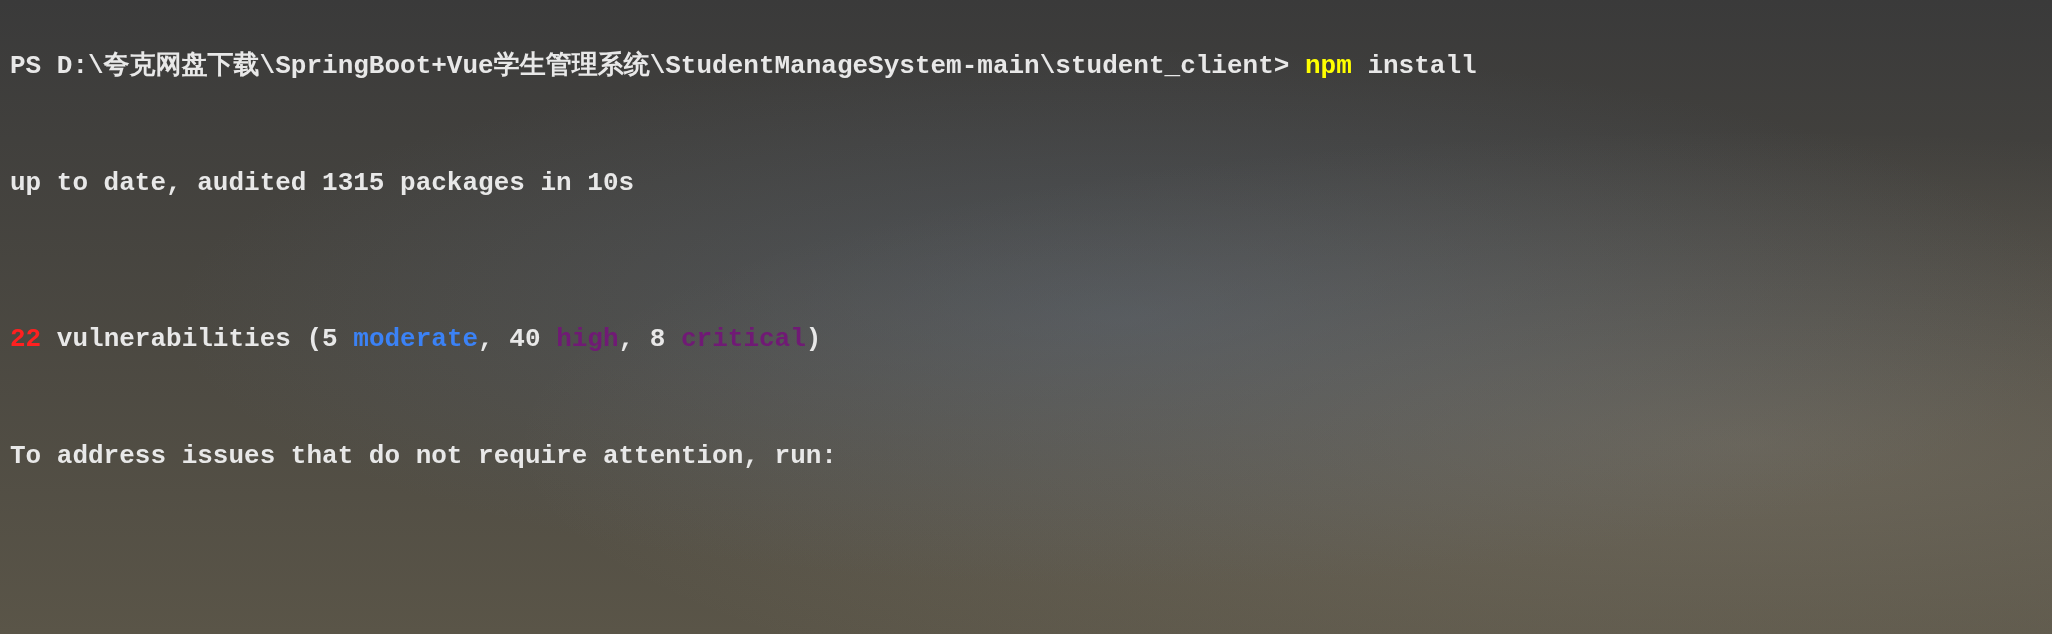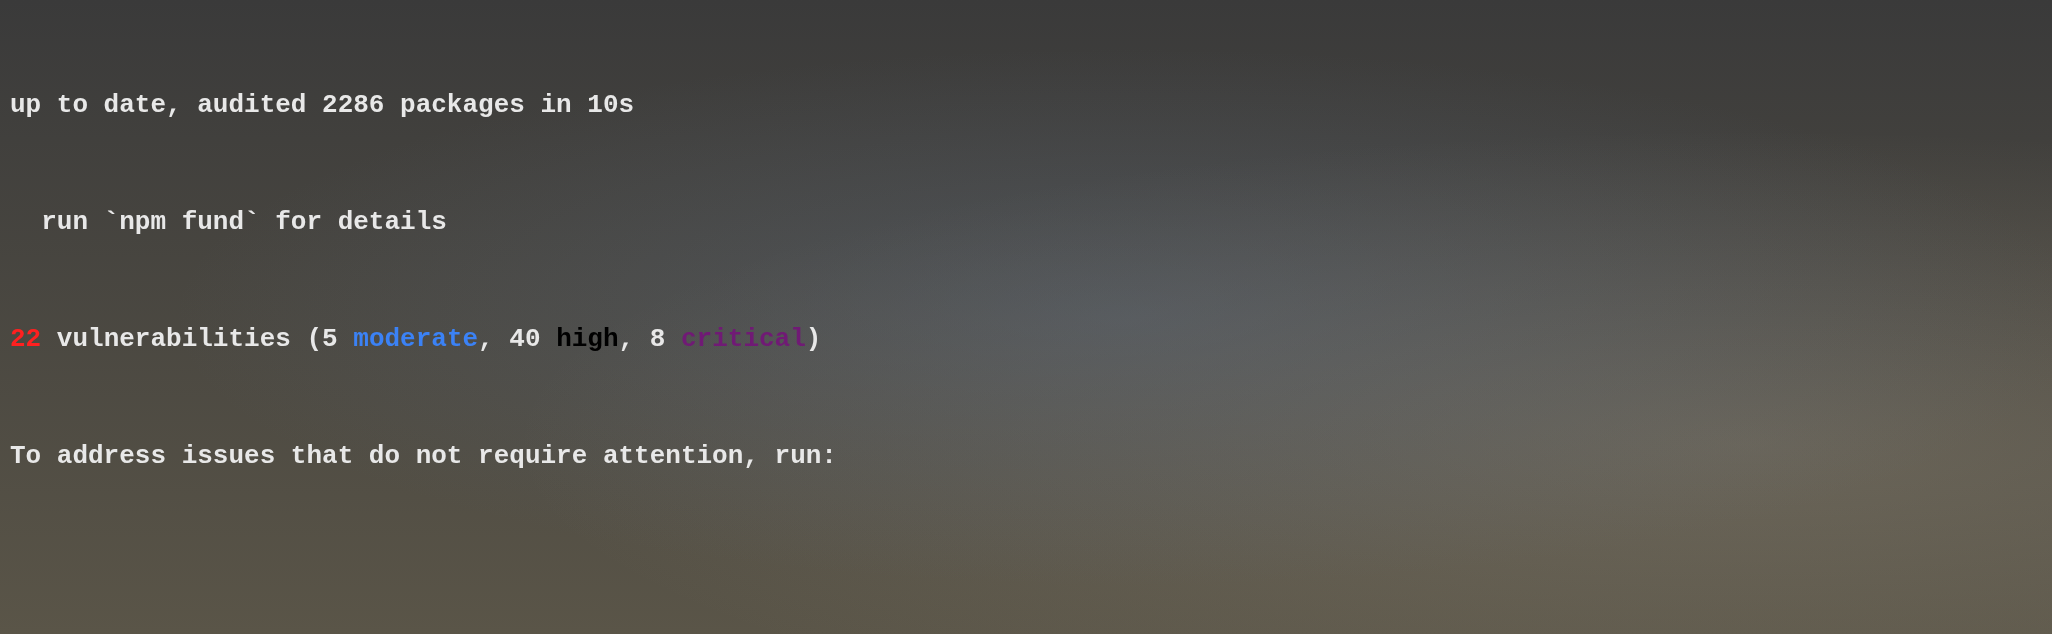--- a/index.html
+++ b/index.html
@@ -47,39 +47,39 @@
     }
     .vuln-count {
       color: #ff2020;
       font-weight: bold;
     }
     .moderate {
       color: #3b82f6;
       font-weight: bold;
     }
     .high {
-      color: #000000;
+      color: #701a75;
       font-weight: bold;
     }
     .critical {
       color: #701a75;
       font-weight: bold;
     }
     .line {
       display: block;
     }
   </style>
 </head>
 <body>
 
 <div class="terminal">
+<span class="line"><span class="prompt-ps">PS </span><span>D:\夸克网盘下载\SpringBoot+Vue学生管理系统\StudentManageSystem-main\student_client&gt; </span><span class="cmd-npm">npm</span><span class="cmd-install"> install</span></span>
 <span class="line"></span>
-<span class="line">up to date, audited 2286 packages in 10s</span>
+<span class="line">up to date, audited 1315 packages in 10s</span>
 <span class="line"></span>
-<span class="line">  run `npm fund` for details</span>
 <span class="line"></span>
 <span class="line"><span class="vuln-count">22</span><span> vulnerabilities (5 </span><span class="moderate">moderate</span><span>, 40 </span><span class="high">high</span><span>, 8 </span><span class="critical">critical</span><span>)</span></span>
 <span class="line"></span>
 <span class="line">To address issues that do not require attention, run:</span>
 
 <span class="line"></span>
 
 
 <span class="line"></span>
 

